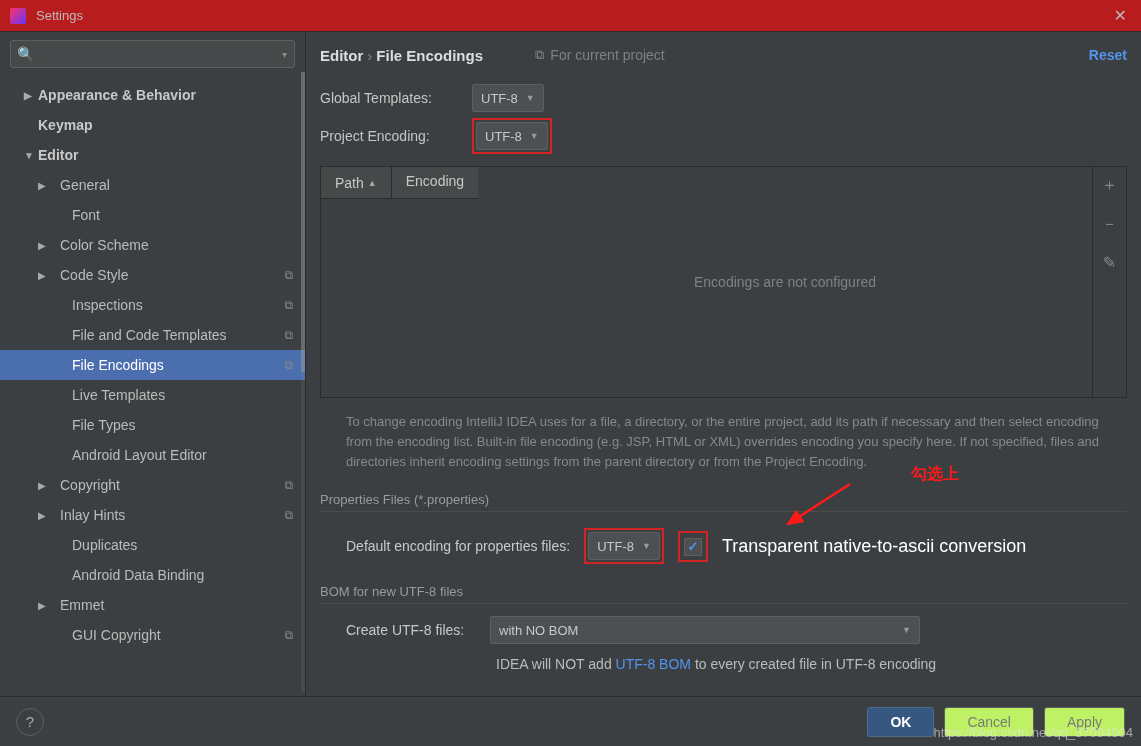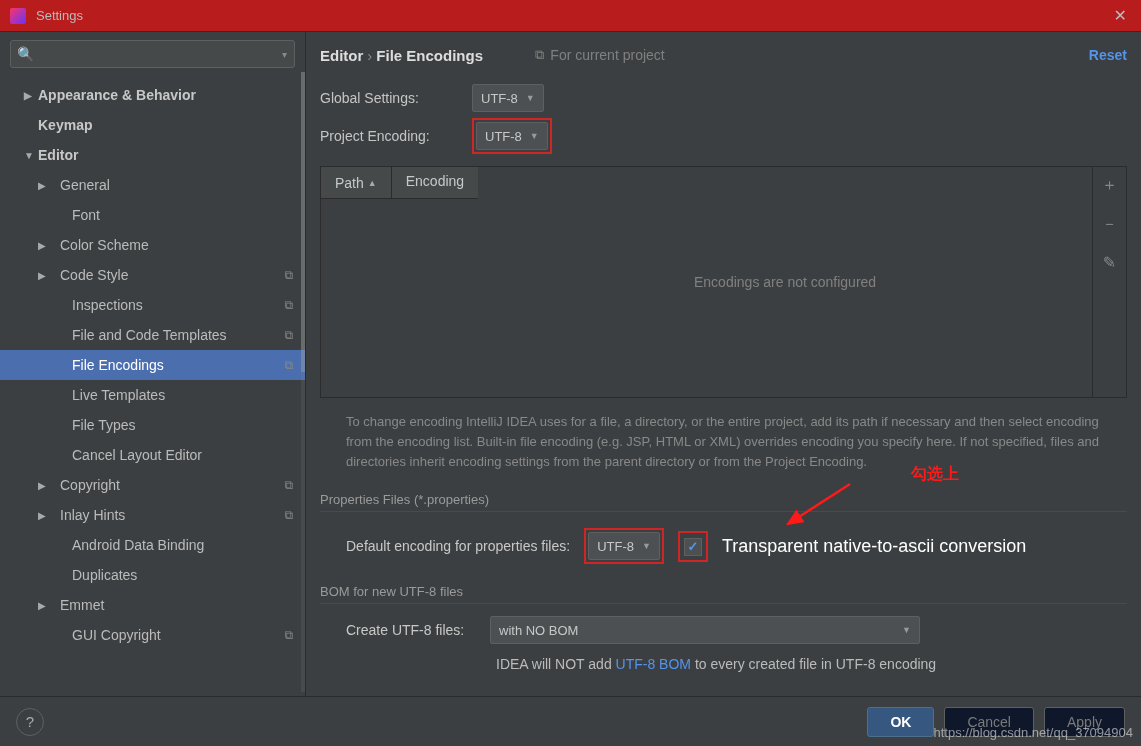--- a/index.html
+++ b/index.html
@@ -73,21 +73,21 @@
   .annotation-text { position:absolute; color:#ff1a1a; font-weight:600; font-size:16px;}
   .annotation-arrow { position:absolute; pointer-events:none;}
 
   .bom-row { display:flex; align-items:center; gap:14px; padding:12px 26px 6px 26px;}
   .bom-note { padding:6px 0 0 176px; font-size:14px; color:#bbb;}
   .bom-note .link { color:#5394ec;}
 
   .footer { height:50px; border-top:1px solid #2b2b2b; display:flex; align-items:center; padding:0 16px; gap:10px;}
   .help-btn { width:28px; height:28px; border-radius:14px; border:1px solid #5e6060; display:flex; align-items:center; justify-content:center; color:#aaa; font-size:15px; cursor:pointer;}
   .footer .spacer { flex:1;}
-  .btn { height:30px; padding:0 22px; border-radius:3px; font-size:14px; display:inline-flex; align-items:center; cursor:pointer; border:1px solid #5e6060; background:#0f172a; color:#c8c8c8;}
+  .btn { height:30px; padding:0 22px; border-radius:3px; font-size:14px; display:inline-flex; align-items:center; cursor:pointer; border:1px solid #5e6060; background:#bef264; color:#c8c8c8;}
   .btn.primary { background:#365880; border-color:#4c708c; color:#fff; font-weight:600;}
   .btn.disabled { color:#7a7a7a; }
 
   .watermark { position:absolute; right:8px; bottom:6px; color:rgba(230,230,230,0.6); font-size:13px;}
 </style>
 </head>
 <body>
 
 <div class="titlebar">
   <span class="app-icon"></span>
@@ -153,39 +153,39 @@
           <div class="tree-item lvl3">
             <span class="arrow none"></span>
             <span>Live Templates</span>
           </div>
           <div class="tree-item lvl3">
             <span class="arrow none"></span>
             <span>File Types</span>
           </div>
           <div class="tree-item lvl3">
             <span class="arrow none"></span>
-            <span>Cancel Layout Editor</span>
+            <span>Android Layout Editor</span>
           </div>
           <div class="tree-item lvl2">
             <span class="arrow right"></span>
             <span>Copyright</span>
             <span class="copy-icon">⧉</span>
           </div>
           <div class="tree-item lvl2">
             <span class="arrow right"></span>
             <span>Inlay Hints</span>
             <span class="copy-icon">⧉</span>
           </div>
           <div class="tree-item lvl3">
             <span class="arrow none"></span>
+            <span>Duplicates</span>
+          </div>
+          <div class="tree-item lvl3">
+            <span class="arrow none"></span>
             <span>Android Data Binding</span>
-          </div>
-          <div class="tree-item lvl3">
-            <span class="arrow none"></span>
-            <span>Duplicates</span>
           </div>
           <div class="tree-item lvl2">
             <span class="arrow right"></span>
             <span>Emmet</span>
           </div>
           <div class="tree-item lvl3">
             <span class="arrow none"></span>
             <span>GUI Copyright</span>
             <span class="copy-icon">⧉</span>
           </div>
@@ -201,21 +201,21 @@
         <b>Editor</b><span class="crumb-sep">›</span><b>File Encodings</b>
       </span>
       <span class="project-hint">
         <span class="doc-icon">⧉</span>
         <span>For current project</span>
       </span>
       <span class="reset-link">Reset</span>
     </div>
 
     <div class="enc-row">
-      <label>Global Settings:</label>
+      <label>Global Templates:</label>
       <span class="select-box">
         <span>UTF-8</span>
           <span class="sel-caret">▼</span>
       </span>
     </div>
 
     <div class="enc-row">
       <label>Project Encoding:</label>
       <span class="red-frame">
         <span class="select-box">

